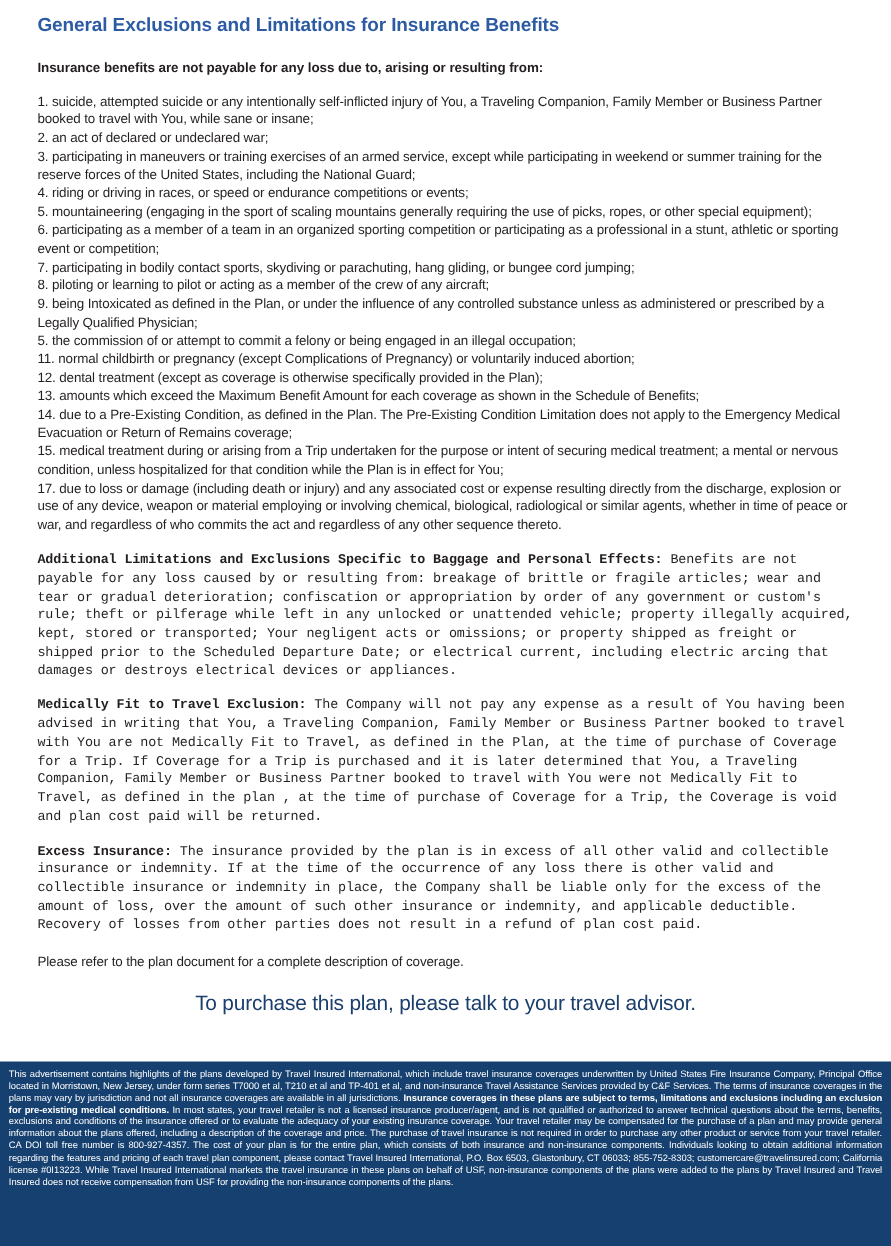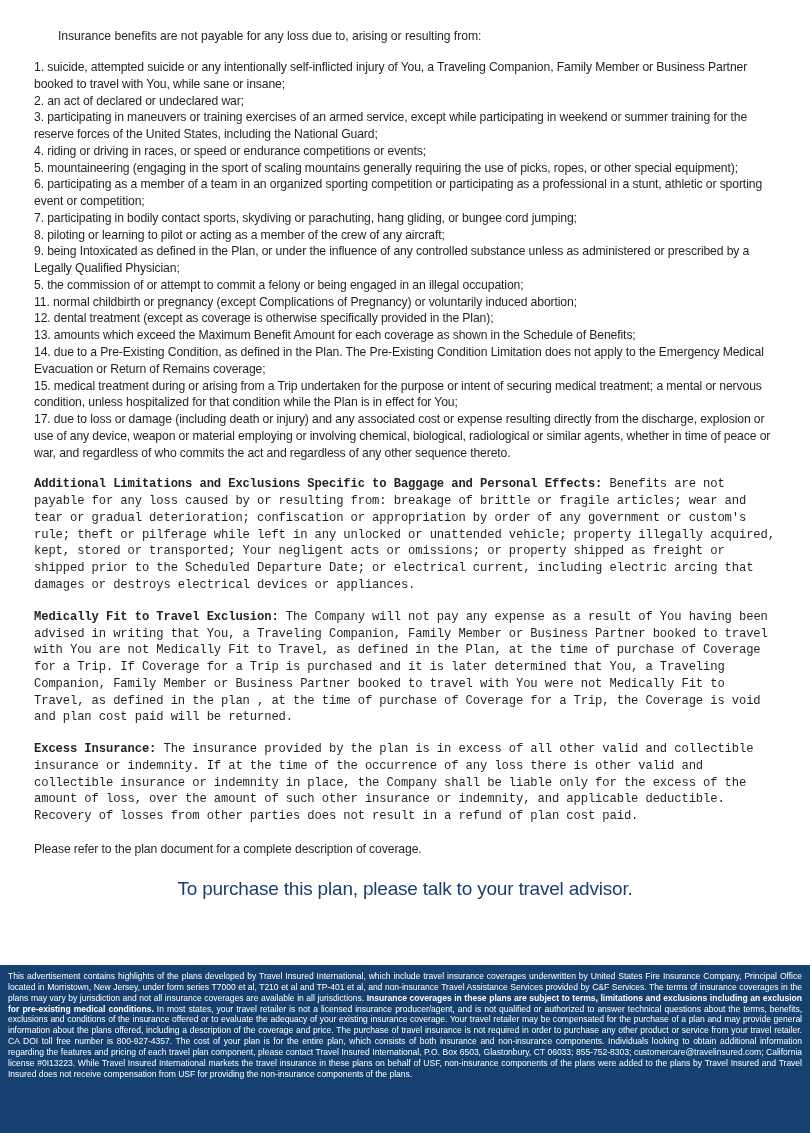--- a/index.html
+++ b/index.html
@@ -28,25 +28,24 @@
   h1.doc-title {
     font-size: 17.3px;
     line-height: 1.25;
     font-weight: bold;
     color: #2c5ba4;
     margin: 3px 0 0 0;
     letter-spacing: -0.1px;
   }
   .lede {
     font-size: 12.2px;
-    font-weight: normal;
+    font-weight: bold;
     color: #231f20;
     margin-top: 20px;
     letter-spacing: -0.05px;
-    margin-left: 24px;
   }
   .exclusion-list {
     margin-top: 16px;
     font-size: 12.2px;
     line-height: 1.375;
     letter-spacing: -0.12px;
     color: #231f20;
   }
   .exclusion-list .item {
     margin: 0;
@@ -92,20 +91,21 @@
   .footer .disclaimer { margin: 0; }
   .spacer { flex: 1 1 auto; }
 </style>
 </head>
 <body>
 
 <div class="page">
 
   <div class="content">
 
+    <h1 class="doc-title">General Exclusions and Limitations for Insurance Benefits</h1>
 
     <div class="lede">Insurance benefits are not payable for any loss due to, arising or resulting from:</div>
 
     <div class="exclusion-list">
       <p class="item">1. suicide, attempted suicide or any intentionally self-inflicted injury of You, a Traveling Companion, Family Member or Business Partner booked to travel with You, while sane or insane;</p>
       <p class="item">2. an act of declared or undeclared war;</p>
       <p class="item">3. participating in maneuvers or training exercises of an armed service, except while participating in weekend or summer training for the reserve forces of the United States, including the National Guard;</p>
       <p class="item">4. riding or driving in races, or speed or endurance competitions or events;</p>
       <p class="item">5. mountaineering (engaging in the sport of scaling mountains generally requiring the use of picks, ropes, or other special equipment);</p>
       <p class="item">6. participating as a member of a team in an organized sporting competition or participating as a professional in a stunt, athletic or sporting event or competition;</p>

